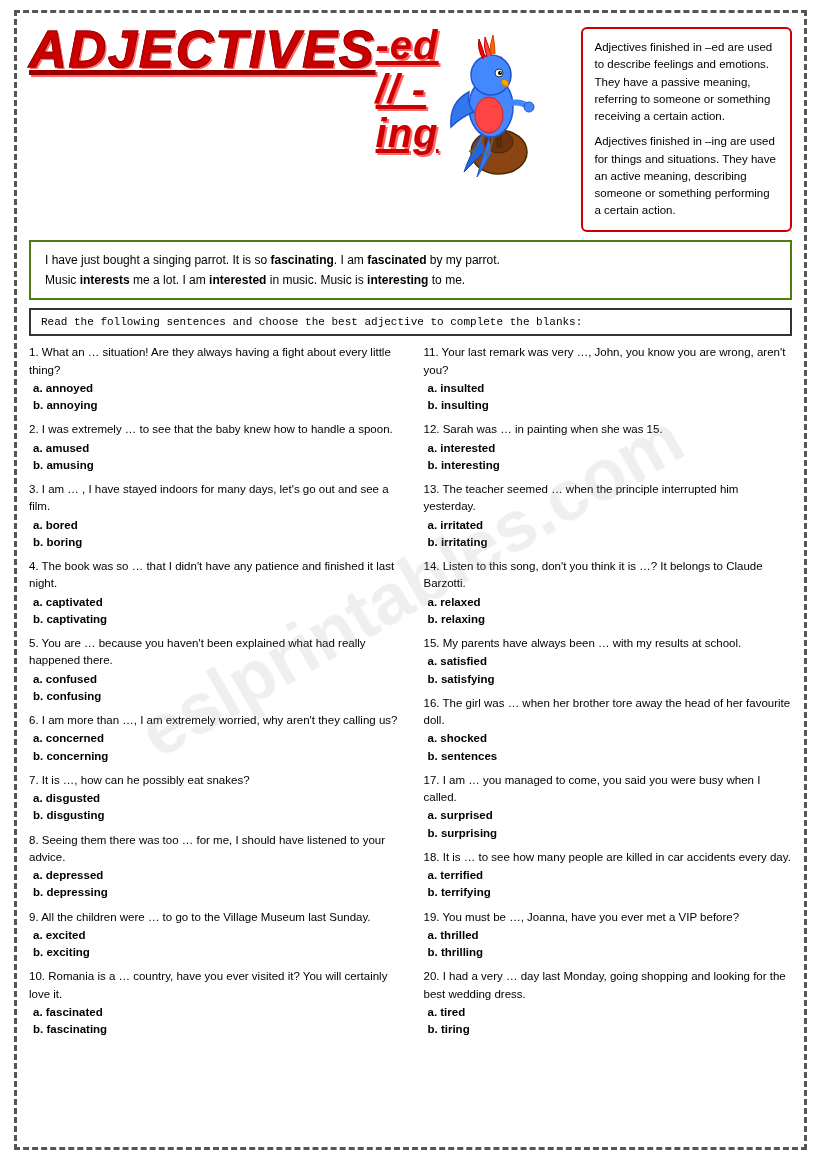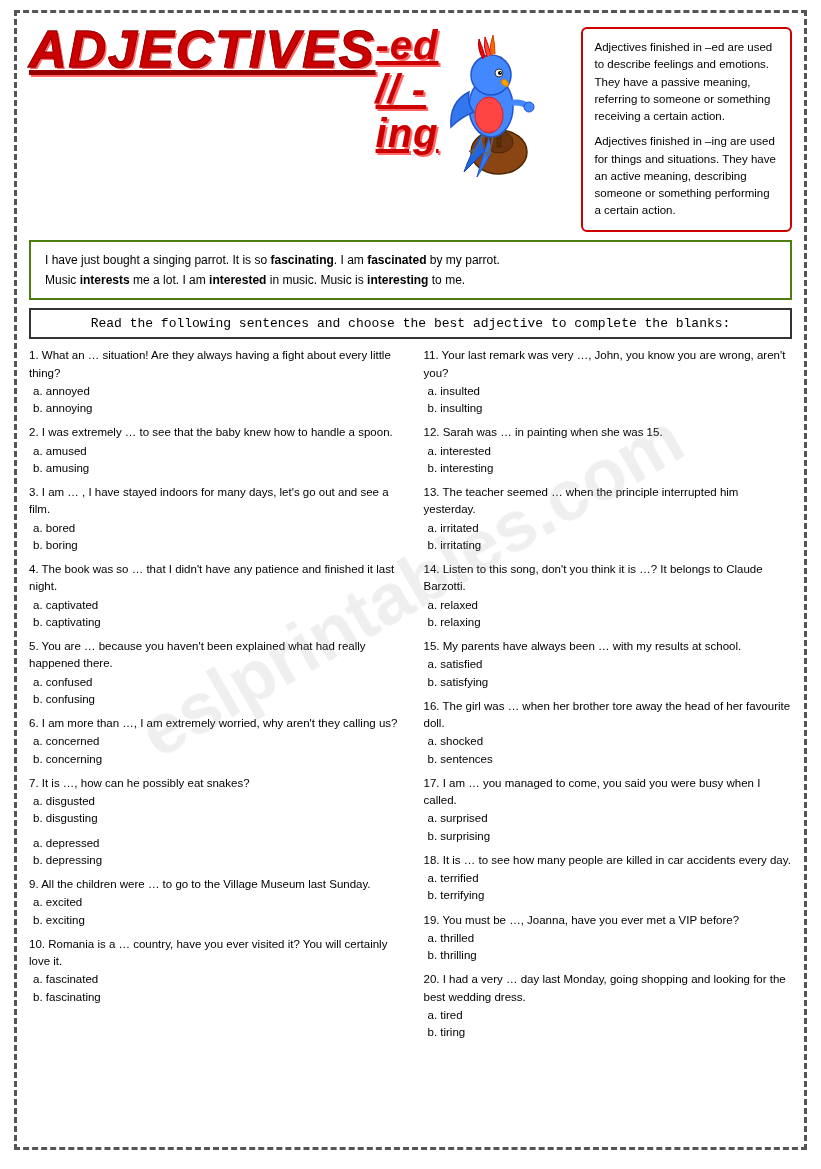--- a/index.html
+++ b/index.html
@@ -84,24 +84,23 @@
       line-height: 1.7;
       background: #fff;
     }
     .example-box span.bold { font-weight: bold; }
 
     
     .instruction-row {
       border: 2px solid #333;
       padding: 6px 10px;
       font-family: 'Courier New', Courier, monospace;
-      font-size: 13px;
+      font-size: 11px;
       margin-bottom: 8px;
       background: #fff;
-      text-align: center;
     }
 
     
     .exercise-container {
       display: flex;
       gap: 26px;
     }
     .exercise-col {
       flex: 1;
       font-size: 11.5px;
@@ -111,21 +110,21 @@
       margin-bottom: 7px;
     }
     .q-block .q-text {
       display: block;
       margin-bottom: 1px;
     }
     .q-block .opt {
       display: block;
       padding-left: 4px;
     }
-    .opt.bold-opt { font-weight: normal; }
+    .opt.bold-opt { font-weight: bold; }
 
     
     .watermark {
       position: fixed;
       top: 50%;
       left: 50%;
       transform: translate(-50%, -50%) rotate(-30deg);
       font-size: 72px;
       color: rgba(150,150,150,0.15);
       font-weight: bold;
@@ -240,20 +239,21 @@
           <span class="q-text">6. I am more than …, I am extremely worried, why aren't they calling us?</span>
           <span class="opt bold-opt">a. concerned</span>
           <span class="opt bold-opt">b. concerning</span>
         </div>
         <div class="q-block">
           <span class="q-text">7. It is …, how can he possibly eat snakes?</span>
           <span class="opt bold-opt">a. disgusted</span>
           <span class="opt bold-opt">b. disgusting</span>
         </div>
         <div class="q-block">
+          <span class="q-text">8. Seeing them there was too … for me, I should have listened to your advice.</span>
           <span class="opt bold-opt">a. depressed</span>
           <span class="opt bold-opt">b. depressing</span>
         </div>
         <div class="q-block">
           <span class="q-text">9. All the children were … to go to the Village Museum last Sunday.</span>
           <span class="opt bold-opt">a. excited</span>
           <span class="opt bold-opt">b. exciting</span>
         </div>
         <div class="q-block">
           <span class="q-text">10. Romania is a … country, have you ever visited it? You will certainly love it.</span>

